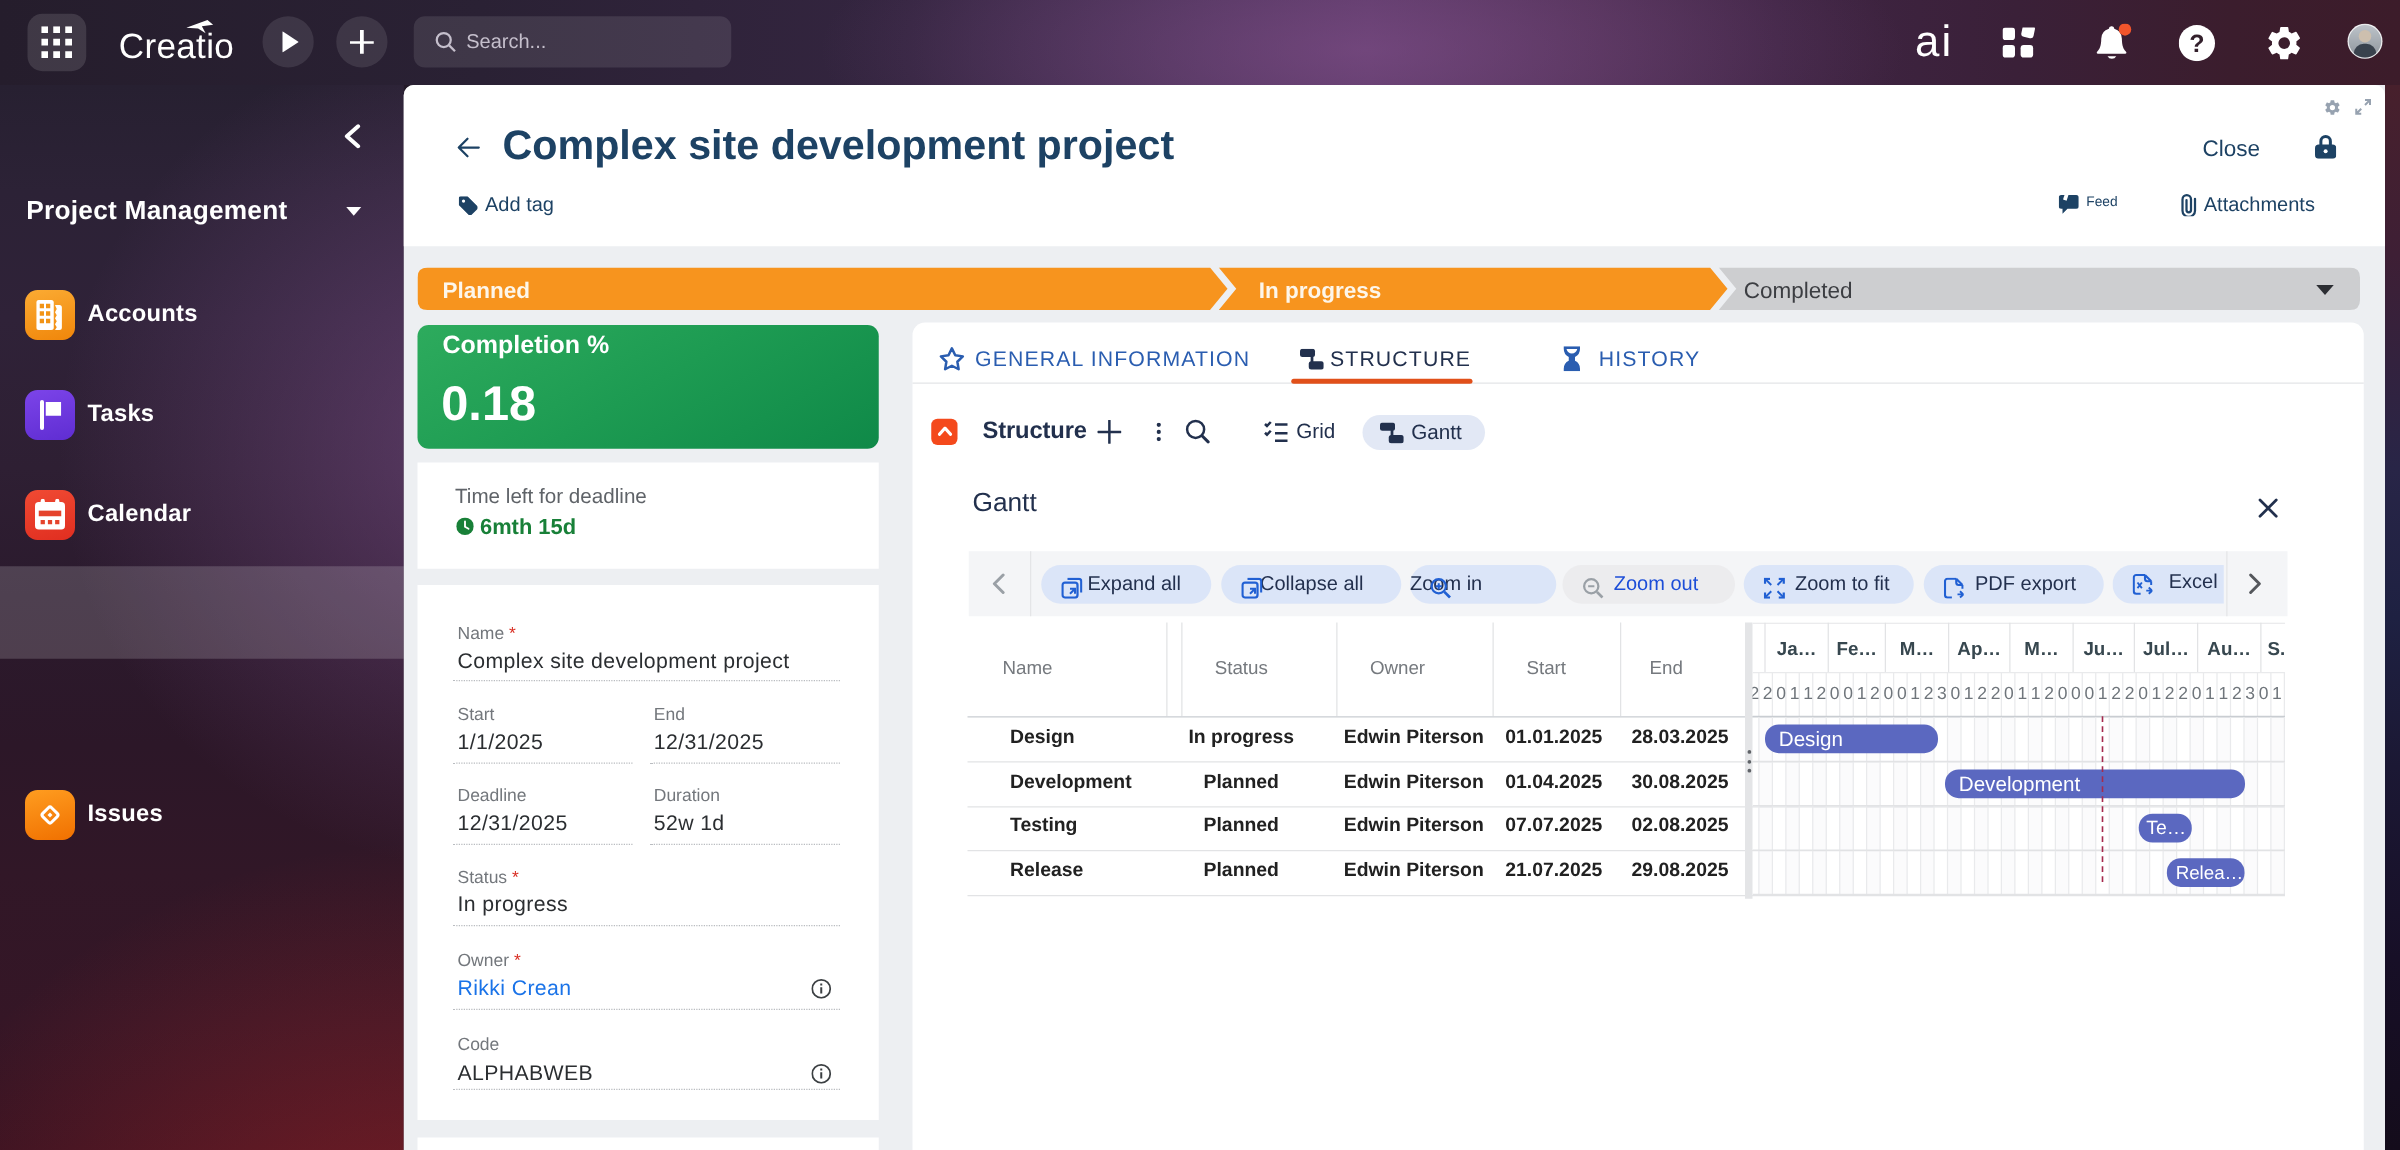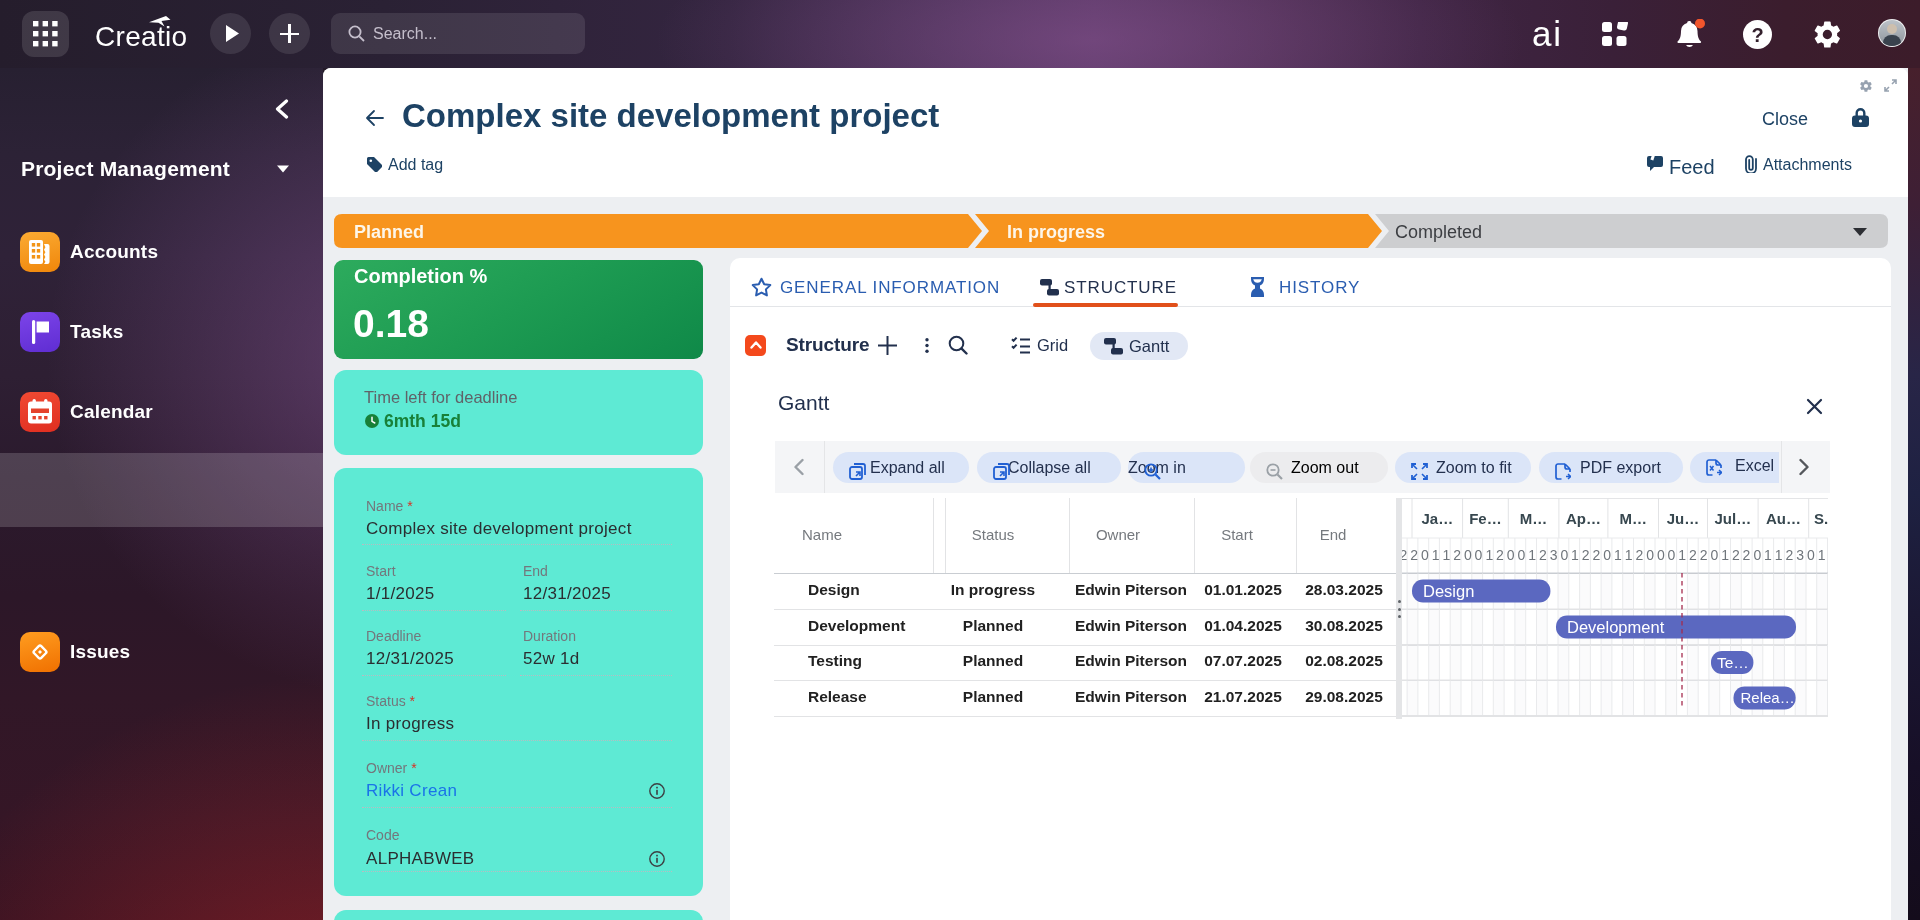--- a/index.html
+++ b/index.html
@@ -28,21 +28,21 @@
 .tsearch { left:331px; top:13px; width:254px; height:41px; border-radius:9px; background:rgba(255,255,255,0.1); color:#c5bfcc; font-size:16px; line-height:41px; }
 
 .ssearch { left:20px; top:90px; width:233px; height:38px; border-radius:9px; background:rgba(255,255,255,0.09); color:#a9a2b0; font-size:16px; line-height:38px; }
 .navitem { left:0; width:318px; height:80px; color:#fff; }
 .navicon { position:absolute; left:20px; top:20px; width:40px; height:40px; border-radius:10px; }
 .navlabel { position:absolute; left:70px; top:0; height:80px; line-height:80px; font-size:19px; font-weight:600; color:#ffffff; letter-spacing:0.2px;}
 
 .graybg { left:323px; top:68px; width:1585px; height:852px; background:#edeff2; border-radius:8px 0 0 0; }
 .headercard { left:323px; top:68px; width:1585px; height:129px; background:#fff; border-radius:8px 8px 0 0; }
 .navyt { color:#1d4264; }
-.card { background:#5eead4; border-radius:12px; }
+.card { background:#ffffff; border-radius:0; }
 .label { color:#73777c; font-size:14px; }
 .value { color:#2b2e31; font-size:17px; letter-spacing:0.3px; }
 .dotted { border-top:1px dotted #b9bcc0; height:0; }
 .red { color:#d93025; }
 
 .tabtext { font-size:17px; letter-spacing:0.9px; font-weight:500; }
 .pillbtn { position:absolute; top:452px; height:31px; border-radius:16px; background:#dbe5f8; color:#23304e; font-size:16px; font-weight:500; line-height:31px; white-space:nowrap; }
 .ghdr { color:#75797e; font-size:15px; font-weight:500; }
 .grow-name { color:#212121; font-size:15.5px; font-weight:700; }
 .gcell { color:#212121; font-size:15.5px; font-weight:700; text-align:center; }
@@ -199,21 +199,21 @@
     </svg>
 <svg class="abs" style="left:367px;top:157px" width="15" height="15" viewBox="0 0 15 15">
       <path fill="#1d4264" d="M0,1.5 A1.5,1.5 0 0 1 1.5,0 H7 L15,8 a1.5,1.5 0 0 1 0,2.1 L10.1,15 a1.5,1.5 0 0 1 -2.1,0 L0,7 Z"></path>
       <circle cx="3.8" cy="3.8" r="1.3" fill="#fff"></circle>
     </svg>
 <div class="abs navyt" style="left:388px;top:156px;font-size:16px;font-weight:500">Add tag</div>
 <svg class="abs" style="left:1647px;top:156px" width="16" height="16" viewBox="0 0 16 16">
       <path fill="#1d4264" d="M2,0 h12 a2,2 0 0 1 2,2 v7 a2,2 0 0 1 -2,2 h-7 l-4,4 v-4 h-1 a2,2 0 0 1 -2,-2 v-7 a2,2 0 0 1 2,-2 Z"></path>
       <rect x="4" y="-1" width="3" height="5" fill="#fff" transform="rotate(18 5 2)"></rect>
     </svg>
-<div class="abs navyt" style="left:1669px;top:156px;font-size:20px;font-weight:500">Feed</div>
+<div class="abs navyt" style="left:1669px;top:156px;font-size:11px;font-weight:500">Feed</div>
 <svg class="abs" style="left:1744px;top:155px" width="14" height="18" viewBox="0 0 14 18">
       <path d="M12,4 v9.5 a5,5 0 0 1 -10,0 V4.5 a3.4,3.4 0 0 1 6.8,0 V13 a1.8,1.8 0 0 1 -3.6,0 V5" fill="none" stroke="#1d4264" stroke-width="1.8" stroke-linecap="round"></path>
     </svg>
 <div class="abs navyt" style="left:1763px;top:156px;font-size:16px;font-weight:500">Attachments</div>
 
 <svg class="abs" style="left:334px;top:214px" width="1554" height="34" viewBox="0 0 1554 34">
   <path d="M0,8 Q0,0 8,0 H634 L648,17 L634,34 H8 Q0,34 0,26 Z" fill="#f7941e"></path>
   <path d="M641,0 H1034 L1048,17 L1034,34 H641 L655,17 Z" fill="#f7941e"></path>
   <path d="M1041,0 H1546 Q1554,0 1554,8 V26 Q1554,34 1546,34 H1041 L1055,17 Z" fill="#cdced0"></path>
   <text x="20" y="24" font-size="18" font-weight="700" fill="#fdf6ea" font-family="Liberation Sans">Planned</text>
@@ -371,21 +371,21 @@
 <div class="pillbtn" style="left:1128px;width:117px">
   <div style="position:absolute;left:16px;top:7px"><svg width="17" height="17" viewBox="0 0 17 17">
           <g stroke="#2160d3" stroke-width="1.8" fill="none">
             <circle cx="7" cy="7" r="5.7"></circle>
             <line x1="11.5" y1="11.5" x2="16" y2="16" stroke-width="2.2"></line>
             <path d="M7,4.5 v5 M4.5,7 h5" stroke-width="1.6"></path>
           </g>
         </svg></div>
   <span style="">Zoom in</span>
 </div>
-<div class="pillbtn" style="left:1250px;width:138px;background:#ececee;color:#000000">
+<div class="pillbtn" style="left:1250px;width:138px;background:#ececee;color:#1d4ed8">
   <div style="position:absolute;left:16px;top:7px"><svg width="17" height="17" viewBox="0 0 17 17">
           <g stroke="#9aa0a6" stroke-width="1.8" fill="none">
             <circle cx="7" cy="7" r="5.7"></circle>
             <line x1="11.5" y1="11.5" x2="16" y2="16" stroke-width="2.2"></line>
             <path d="M4.5,7 h5" stroke-width="1.6"></path>
           </g>
         </svg></div>
   <span style="margin-left:41px">Zoom out</span>
 </div>
 <div class="pillbtn" style="left:1395px;width:136px">

